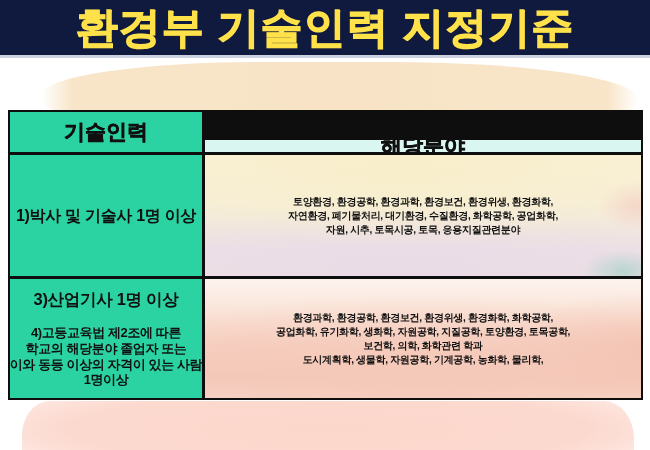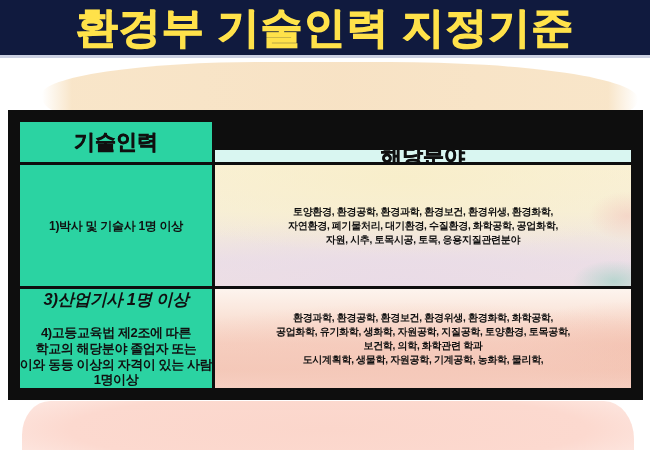--- a/index.html
+++ b/index.html
@@ -55,21 +55,21 @@
   
   .table {
     position: absolute;
     left: 8px; top: 110px;
     width: 635px; height: 290px;
     background: #0e0e0e;
     display: grid;
     grid-template-columns: 192px 1fr;
     grid-template-rows: 40px 121px 1fr;
     gap: 3px;
-    padding: 12px;
+    padding: 2px;
   }
   .cell {
     display: flex;
     flex-direction: column;
     align-items: center;
     justify-content: center;
     text-align: center;
     color: #101010;
     overflow: hidden;
   }
@@ -92,35 +92,34 @@
   }
 
   .hdr-text {
     font-size: 21px;
     font-weight: 900;
     -webkit-text-stroke: 0.6px #101010;
     white-space: nowrap;
   }
 
   .personnel-line {
-    font-size: 12px;
+    font-size: 16px;
     font-weight: 800;
     letter-spacing: -0.3px;
     white-space: nowrap;
     line-height: 1.0;
   }
   .cell-personnel-1 .personnel-line + .personnel-line { margin-top: 17px; }
 
   .personnel-heading {
     font-size: 16.5px;
     font-weight: 800;
     letter-spacing: -0.3px;
     white-space: nowrap;
     margin-bottom: 14px;
-    font-style: italic;
   }
   .personnel-sub {
     font-size: 13px;
     font-weight: 800;
     letter-spacing: -0.4px;
     white-space: nowrap;
     line-height: 1.22;
   }
 
   .field-line {

